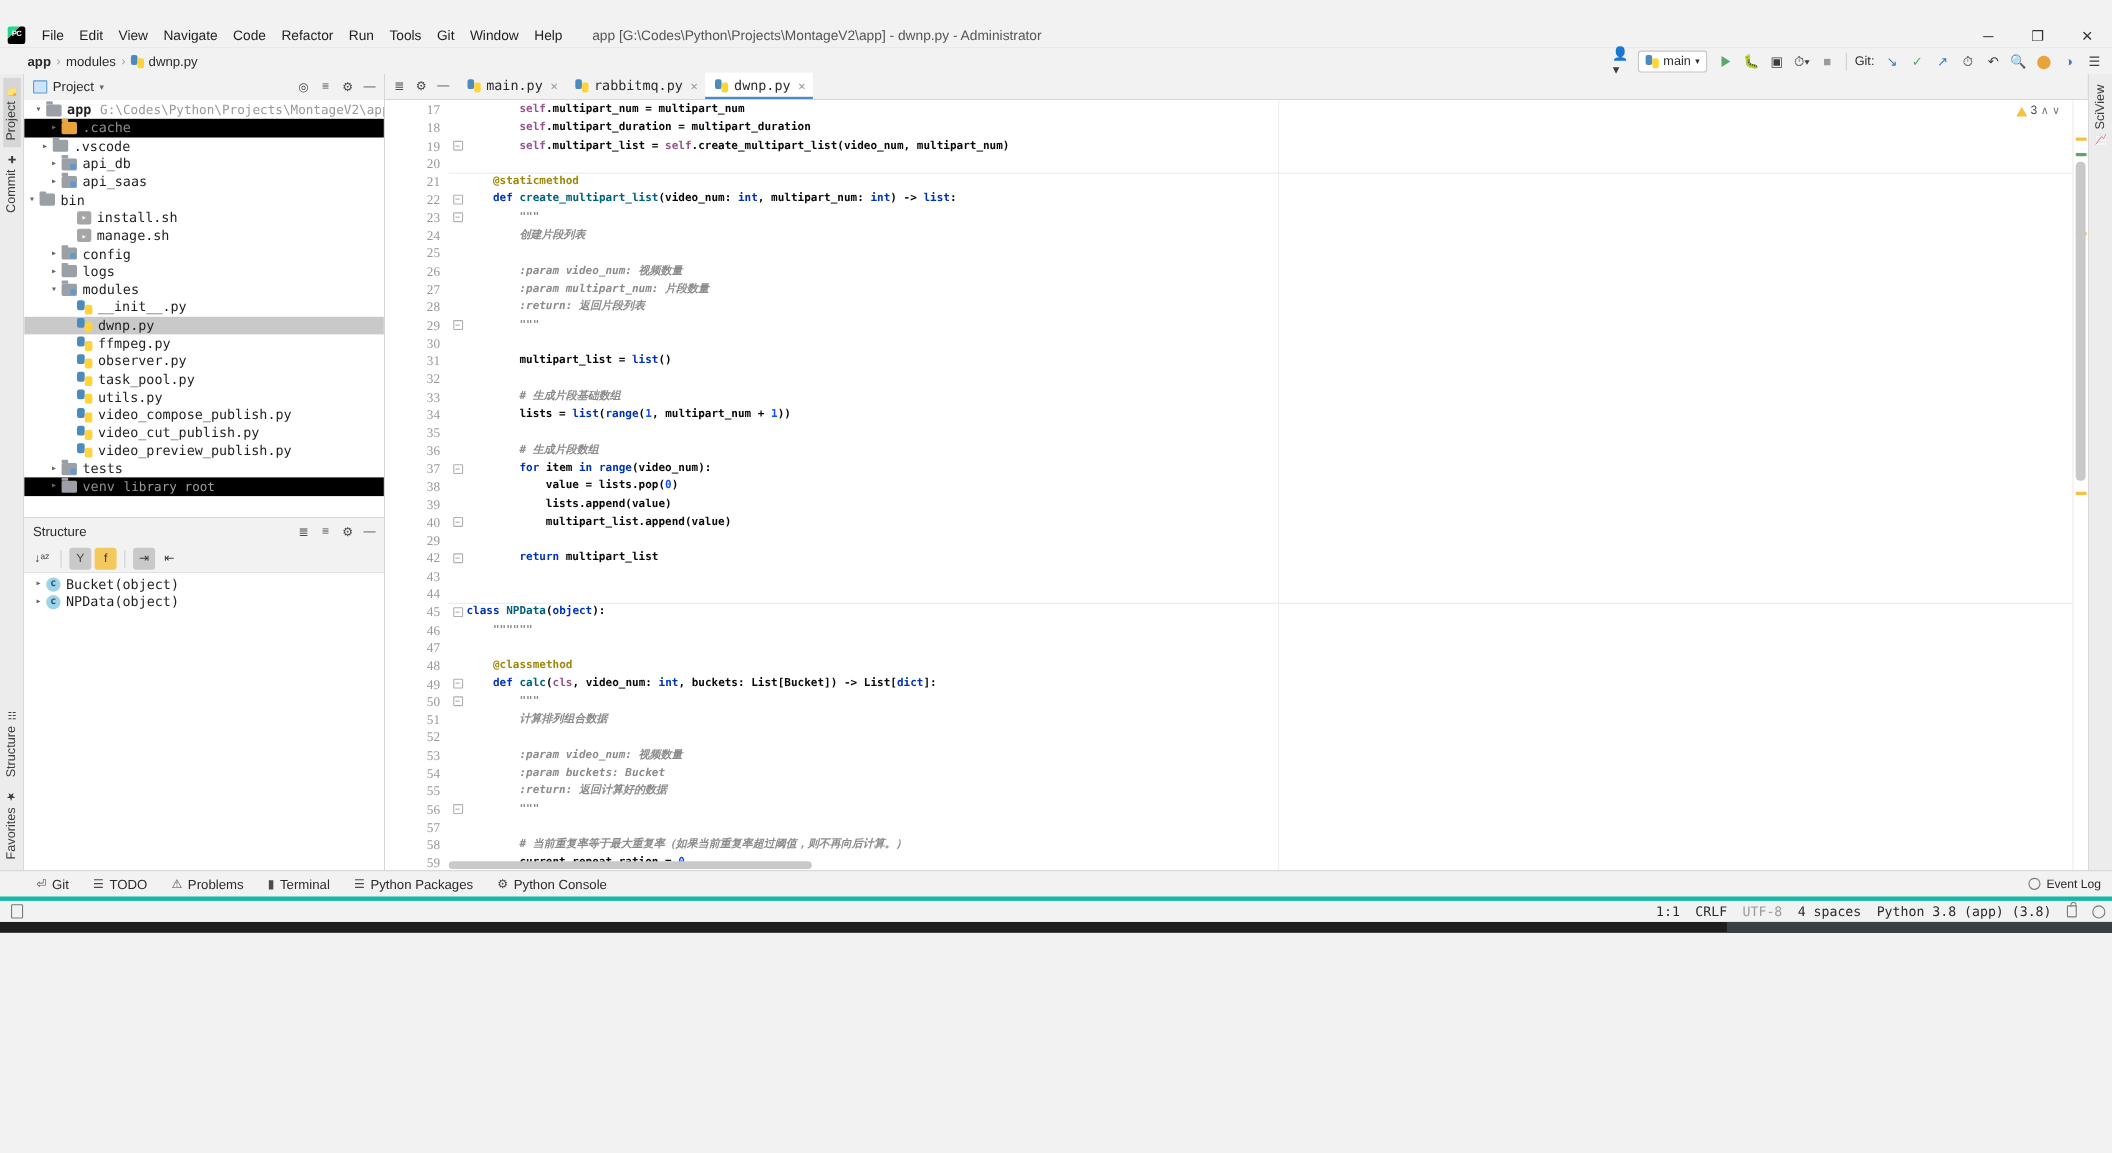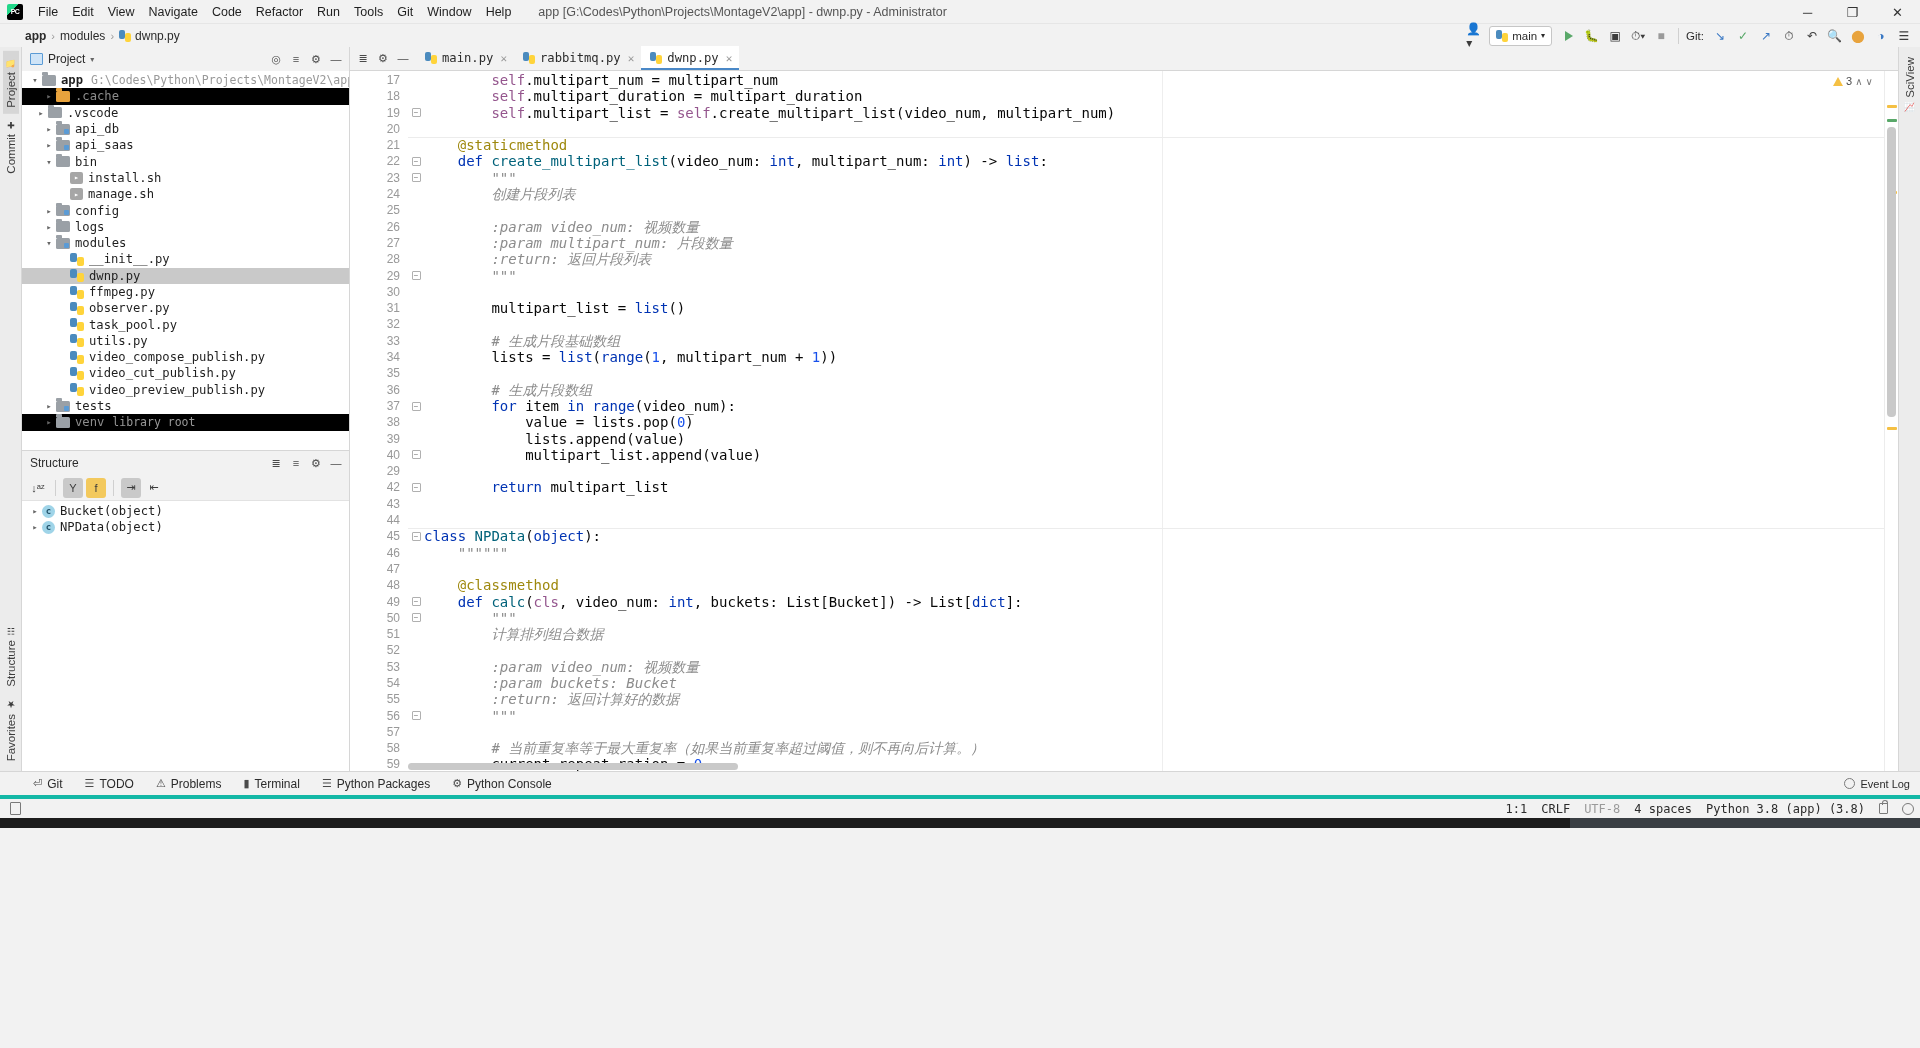--- a/index.html
+++ b/index.html
@@ -4,21 +4,21 @@
 <style>
   * { box-sizing: border-box; margin: 0; padding: 0; }
   html, body {
     width: 1920px; height: 1048px;
     font-family: "Liberation Sans", sans-serif;
     font-size: 12px;
     background: #f2f2f2;
     color: #000;
     overflow: hidden;
   }
-  .app { width: 1920px; height: 828px; display: flex; flex-direction: column; background: #f2f2f2; }
+  .app { width: 1920px; height: 828px; display: flex; flex-direction: column; background: #f2f2f2; margin-top: 20px; }
 
   
   .titlebar {
     height: 24px; background: #f2f2f2; display: flex; align-items: center;
     border-bottom: 1px solid #e6e6e6; flex: 0 0 24px; position: relative;
   }
   .pc-logo {
     width: 16px; height: 16px; margin: 0 8px 0 7px; border-radius: 2px;
     background: linear-gradient(135deg,#21d789 0%,#21d789 35%,#000 36%,#000 100%);
     display: flex; align-items: center; justify-content: center;
@@ -198,35 +198,35 @@
   }
   .etab.active { background: #fff; }
   .etab.active::after {
     content: ''; position: absolute; bottom: 0; left: 0; right: 0; height: 2px; background: #4a88c7;
   }
   .etab .x { color: #999; font-size: 11px; margin-left: 2px; }
 
   .editorarea { flex: 1 1 auto; display: flex; min-height: 0; position: relative; background: #fff; }
   .gutter {
     width: 58px; flex: 0 0 58px; background: #fff; text-align: right;
-    font-family: Liberation Sans, sans-serif; font-size: 12px; color: #999;
+    font-family: Liberation Serif, serif; font-size: 12px; color: #999;
     padding-top: 1px; position: relative; user-select: none;
   }
   .gline { height: 16.3px; line-height: 16.3px; padding-right: 8px; }
   .foldcol {
     width: 16px; flex: 0 0 16px; background: #fff; position: relative; padding-top: 1px;
   }
   .fline { height: 16.3px; display: flex; align-items: center; justify-content: center; }
   .fmark {
     width: 9px; height: 9px; border: 1px solid #b0b0b0; border-radius: 1px;
     font-size: 8px; line-height: 7px; text-align: center; color: #777; background: #fff;
   }
   .code {
     flex: 1 1 auto; position: relative; overflow: hidden; padding-top: 1px;
-    font-family: "DejaVu Sans Mono", monospace; font-size: 14px;
+    font-family: "DejaVu Sans Mono", monospace; font-size: 10px; font-weight: bold;
   }
   .cline { height: 16.3px; line-height: 16.3px; white-space: pre; color: #080808; }
   .kw  { color: #0033b3; }
   .dec { color: #9e880d; }
   .num { color: #1750eb; }
   .doc { color: #8c8c8c; font-style: italic; }
   .com { color: #8c8c8c; font-style: italic; }
   .fn  { color: #00627a; }
   .self{ color: #94558d; }
 
@@ -450,21 +450,21 @@
           <div class="trow" style="padding-left: 20px;">
             <span class="arrow closed"></span>
             <span class="folder src"></span>
             <span class="tlabel">api_db</span>
           </div>
           <div class="trow" style="padding-left: 20px;">
             <span class="arrow closed"></span>
             <span class="folder src"></span>
             <span class="tlabel">api_saas</span>
           </div>
-          <div class="trow" style="padding-left: 20px; text-align: center;">
+          <div class="trow" style=" text-align: center;">
             <span class="arrow open"></span>
             <span class="folder"></span>
             <span class="tlabel">bin</span>
           </div>
           <div class="trow" style="padding-left: 34px;">
             <span class="arrow"></span>
             <span class="sh-ico">▸</span>
             <span class="tlabel">install.sh</span>
           </div>
           <div class="trow" style="padding-left: 34px;">

